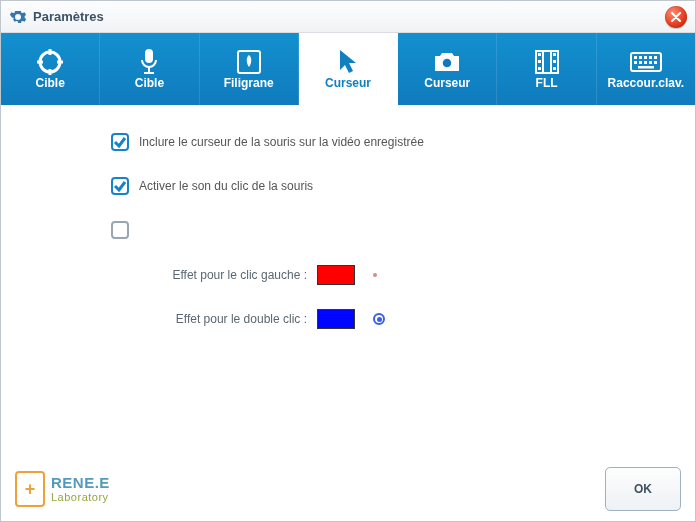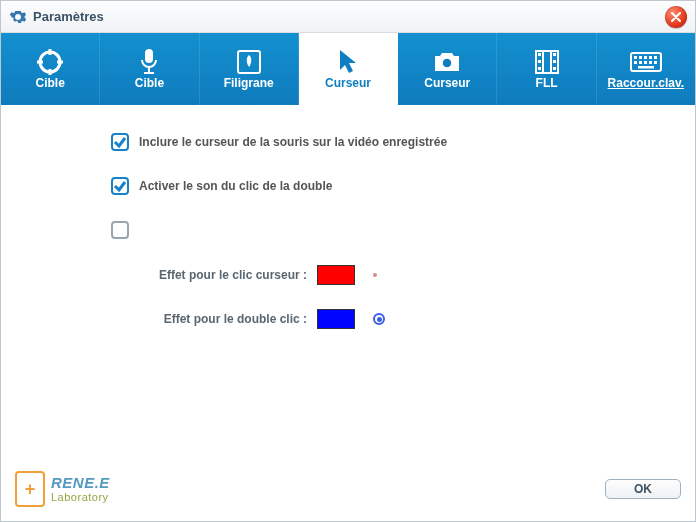--- a/index.html
+++ b/index.html
@@ -4,47 +4,47 @@
 <style>
   * { box-sizing: border-box; margin: 0; padding: 0; }
   html, body { width: 696px; height: 522px; overflow: hidden; font-family: Tahoma, Arial, sans-serif; font-size: 12px; background: #fff; }
   .window { width: 696px; height: 522px; border: 1px solid #bfc7ce; background: #fff; display: flex; flex-direction: column; }
   .titlebar { height: 32px; background: linear-gradient(#fdfdfe, #f0f3f6); display: flex; align-items: center; padding: 0 8px; border-bottom: 1px solid #d9dde1; }
   .titlebar .gear { width: 18px; height: 18px; margin-right: 6px; display: flex; align-items: center; justify-content: center; color: #2a6fa8; }
   .titlebar .title { color: #3b5366; font-size: 13px; font-weight: bold; }
   .titlebar .close { margin-left: auto; width: 22px; height: 22px; border-radius: 50%; background: radial-gradient(circle at 35% 30%, #ff8a6e, #e43a1d 60%, #b5200a); display: flex; align-items: center; justify-content: center; color: #fff; font-weight: bold; font-size: 13px; cursor: pointer; box-shadow: 0 0 2px rgba(0,0,0,.3) inset, 0 1px 1px rgba(0,0,0,.2); }
   .tabs { height: 72px; background: linear-gradient(#1390cf, #0f7bbd); display: flex; color: #fff; }
   .tab { flex: 1; display: flex; flex-direction: column; align-items: center; justify-content: center; font-size: 12px; cursor: pointer; border-right: 1px solid rgba(255,255,255,.12); position: relative; }
-  .tab:last-child { border-right: none; text-decoration: underline; }
+  .tab:last-child { border-right: none; }
   .tab .icon { height: 28px; display: flex; align-items: center; justify-content: center; }
   .tab .label { font-weight: bold; white-space: nowrap; font-size: 12px; }
   .tab.active { background: #fff; color: #0f7fc2; border-right-color: transparent; }
   .tab.active::after { content:""; position:absolute; left:0; right:0; bottom:-1px; height:1px; background:#fff; }
-  .content { flex: 1; padding: 28px 40px 10px 110px; color: #555; position: relative; font-weight: bold; }
+  .content { flex: 1; padding: 28px 40px 10px 110px; color: #555; position: relative; }
   .row { display: flex; align-items: center; margin-bottom: 26px; }
   .checkbox { width: 18px; height: 18px; border: 2px solid #1583c6; border-radius: 4px; margin-right: 10px; display: flex; align-items: center; justify-content: center; cursor: pointer; flex-shrink: 0; }
   .checkbox.unchecked { border-color: #9aa6af; }
   .checkmark { stroke: #1583c6; stroke-width: 3; fill: none; }
   .colorrows { margin-left: 36px; }
   .colorrow { display: flex; align-items: center; margin-bottom: 24px; }
   .colorlabel { width: 170px; text-align: right; padding-right: 10px; color: #5a6771; }
   .colorbox { width: 38px; height: 20px; border: 1px solid #333; cursor: pointer; }
   .radio-sample { margin-left: 18px; display:inline-flex; align-items:center; justify-content:center; }
   .radio-dot { width:4px; height:4px; border-radius:50%; background:#d98b8b; }
   .radio-ring { width:12px; height:12px; border:2px solid #3a5ee8; border-radius:50%; display:inline-flex; align-items:center; justify-content:center; }
   .radio-ring .c { width:5px; height:5px; border-radius:50%; background:#3a5ee8; }
   .footer { height: 56px; display: flex; align-items: center; padding: 0 14px 8px 14px; border-top: 0; }
   .logo { display: flex; align-items: center; gap: 6px; }
   .logo-badge { width: 30px; height: 36px; background:#fff; border:2px solid #f0a038; border-radius:4px; position:relative; display:flex; align-items:center; justify-content:center; }
   .logo-badge .plus { color:#f0a038; font-size:18px; font-weight:bold; line-height:1; }
   .logo-text { display:flex; flex-direction:column; line-height:1; }
-  .logo-text .brand { font-family: "Arial", sans-serif; font-style: italic; font-weight: bold; font-size: 15px; color:#549abf; letter-spacing: .5px; }
+  .logo-text .brand { font-family: "Arial", sans-serif; font-weight: bold; font-size: 15px; color:#549abf; letter-spacing: .5px; }
   .logo-text .sub { font-size: 11px; color:#94a742; margin-top:2px; letter-spacing:.5px; }
   .footer .btns { margin-left: auto; display: flex; gap: 10px; }
-  .btn { min-width: 74px; height: 20px; padding: 0 28px; background: linear-gradient(#fdfdfd,#eef2f5); border:1px solid #9fb0be; border-radius:5px; color:#3f5160; font-weight:bold; font-size:12px; cursor:pointer; display:flex; align-items:center; justify-content:center; }
+  .btn { min-width: 74px; height: 44px; padding: 0 28px; background: linear-gradient(#fdfdfd,#eef2f5); border:1px solid #9fb0be; border-radius:5px; color:#3f5160; font-weight:bold; font-size:12px; cursor:pointer; display:flex; align-items:center; justify-content:center; }
   svg { display:block; }
 </style>
 </head>
 <body>
 
 <div class="window">
 
   <div class="titlebar">
     <span class="gear">
       <svg width="18" height="18" viewBox="0 0 24 24">
@@ -160,30 +160,30 @@
       <span>Inclure le curseur de la souris sur la vidéo enregistrée</span>
     </div>
 
 
     <div class="row">
       <div class="checkbox">
           <svg width="14" height="14" viewBox="0 0 14 14">
             <polyline class="checkmark" points="2,7 6,11 12,3"></polyline>
           </svg>
         </div>
-      <span>Activer le son du clic de la double</span>
+      <span>Activer le son du clic de la souris</span>
     </div>
 
     <div class="row">
       <div class="checkbox unchecked"></div>
     </div>
 
     <div class="colorrows">
       <div class="colorrow">
-        <span class="colorlabel">Effet pour le clic curseur :</span>
+        <span class="colorlabel">Effet pour le clic gauche :</span>
         <div class="colorbox" style="background:#ff0000"></div>
         <span class="radio-sample">
             <span class="radio-dot"></span>
           </span>
       </div>
       <div class="colorrow">
         <span class="colorlabel">Effet pour le double clic :</span>
         <div class="colorbox" style="background:#0005ff"></div>
         <span class="radio-sample">
             <span class="radio-ring">

